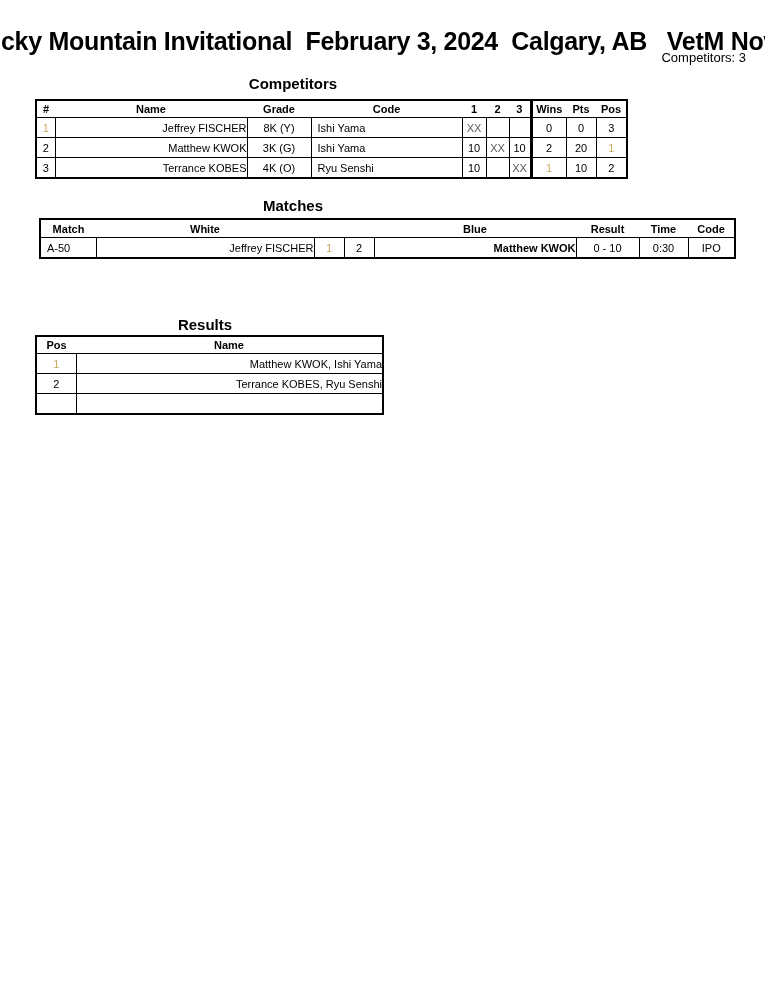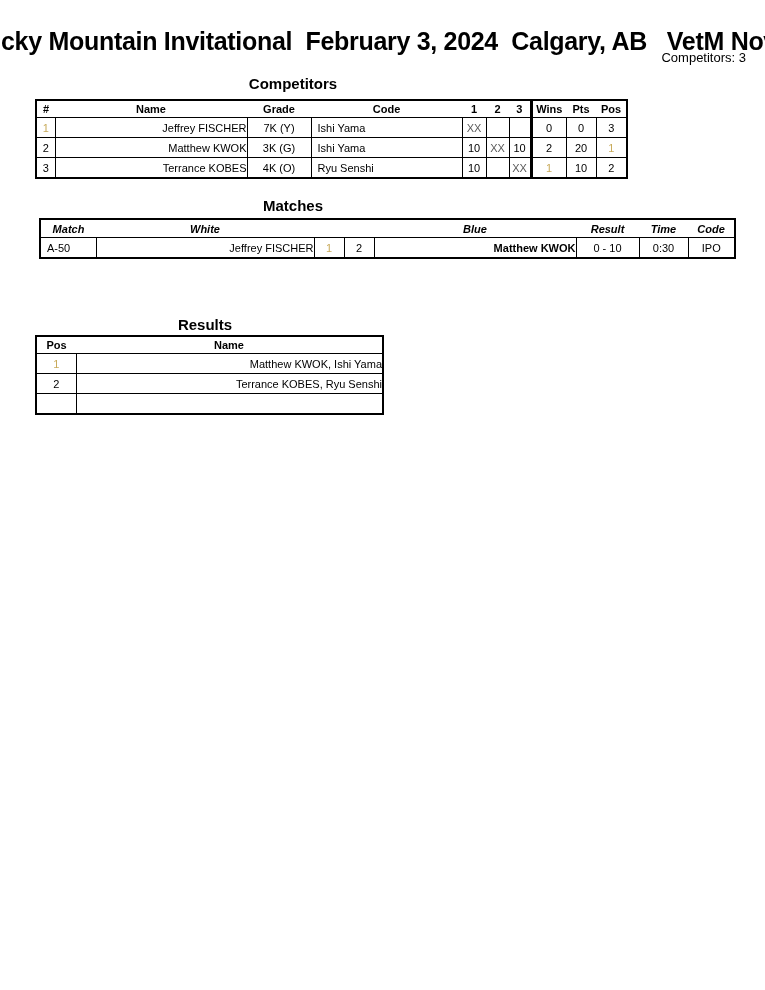--- a/index.html
+++ b/index.html
@@ -27,21 +27,21 @@
   .al{text-align:right;padding-left:8px !important;}
   .al6{text-align:left;padding-left:6px !important;}
   .ac{text-align:center;}
   .wins-sep{border-left:3px solid #000 !important;}
   .gold{color:var(--gold,#C8AA5A);}
   .xx{color:#5a5a5a;}
   .win{font-weight:bold;}
   tr.sep td{border-top:2px solid #000;}
   #competitors-table{left:35px;top:99px;width:593px;}
   #matches-table{left:39px;top:218px;width:696px;}
-  #matches-table th{height:17px;font-style:italic;}
+  #matches-table th{height:17px;}
   #results-table{left:35px;top:335px;width:347px;}
 </style>
 </head>
 <body>
 
 <div class="main-title">cky Mountain Invitational  February 3, 2024  Calgary, AB   VetM Nov</div>
 <div class="comp-count">Competitors: 3</div>
 
 <div class="sec-title" style="left:293px;top:75px">Competitors</div>
 
@@ -69,21 +69,21 @@
       <th>3</th>
       <th class="wins-sep">Wins</th>
       <th>Pts</th>
       <th>Pos</th>
     </tr>
   </thead>
   <tbody>
     <tr>
       <td class="ac gold">1</td>
       <td class="al">Jeffrey FISCHER</td>
-      <td class="ac">7K (Y)</td>
+      <td class="ac">8K (Y)</td>
       <td class="al6">Ishi Yama</td>
       <td class="ac xx">XX</td>
       <td class="ac"></td>
       <td class="ac"></td>
       <td class="ac wins-sep">0</td>
       <td class="ac">0</td>
       <td class="ac">3</td>
     </tr>
     <tr>
       <td class="ac">2</td>

